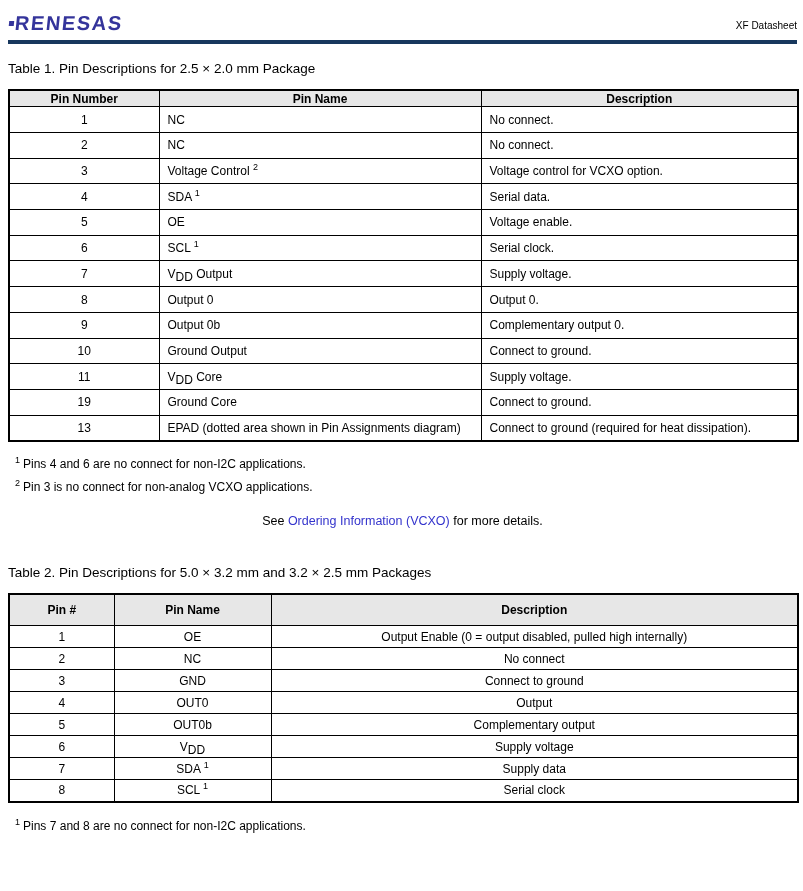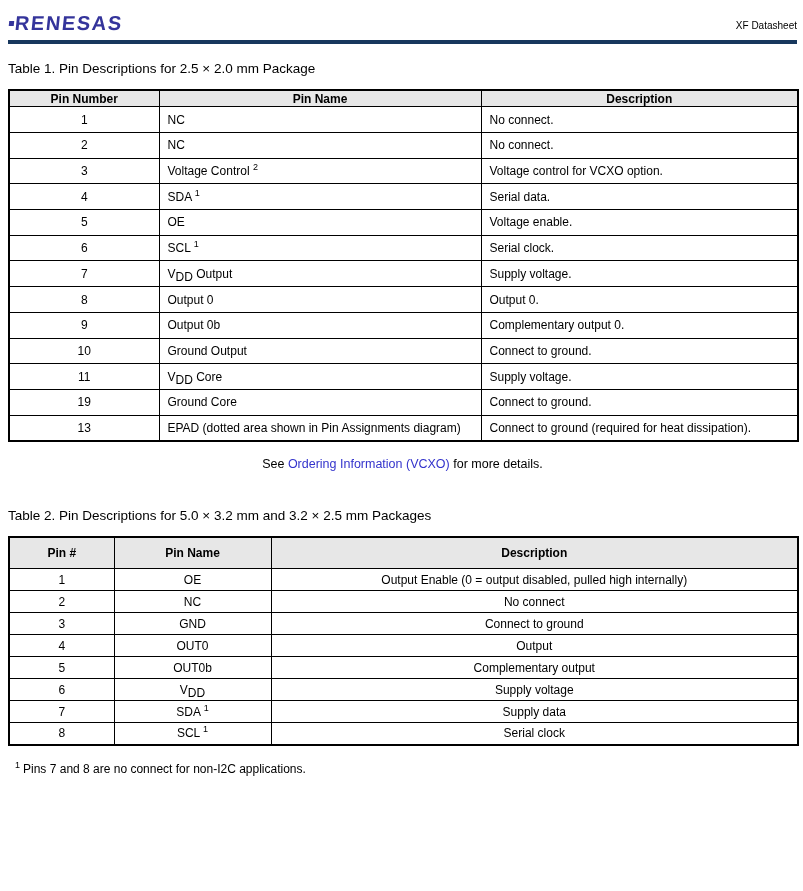--- a/index.html
+++ b/index.html
@@ -147,20 +147,24 @@
           <td class="col-desc">Connect to ground.</td>
         </tr>
         <tr>
           <td class="col-pin">13</td>
           <td class="col-name"><span>EPAD (dotted area shown in Pin Assignments diagram)</span></td>
           <td class="col-desc">Connect to ground (required for heat dissipation).</td>
         </tr>
       </tbody>
   </table>
 
+  <div class="footnotes" id="footnotes1">
+      <div class="footnote"><sup>1</sup><span>Pins 4 and 6 are no connect for non-I2C applications.</span></div>
+      <div class="footnote"><sup>2</sup><span>Pin 3 is no connect for non-analog VCXO applications.</span></div>
+    </div>
 
   <div class="see-line">
     <span>See </span><a>Ordering Information (VCXO)</a><span> for more details.</span>
   </div>
 
   <div class="table-caption gap-before-t2">Table 2.  Pin Descriptions for 5.0 × 3.2 mm and 3.2 × 2.5 mm Packages</div>
   <table class="t2" id="table2">
     <colgroup>
         <col class="c1">
         <col class="c2">

